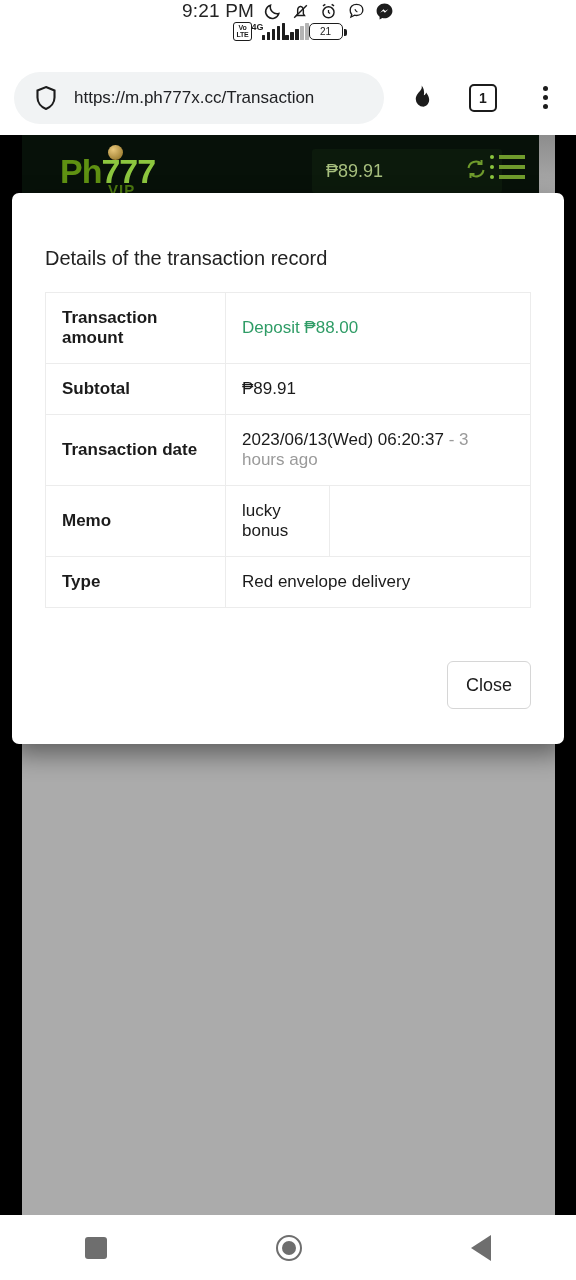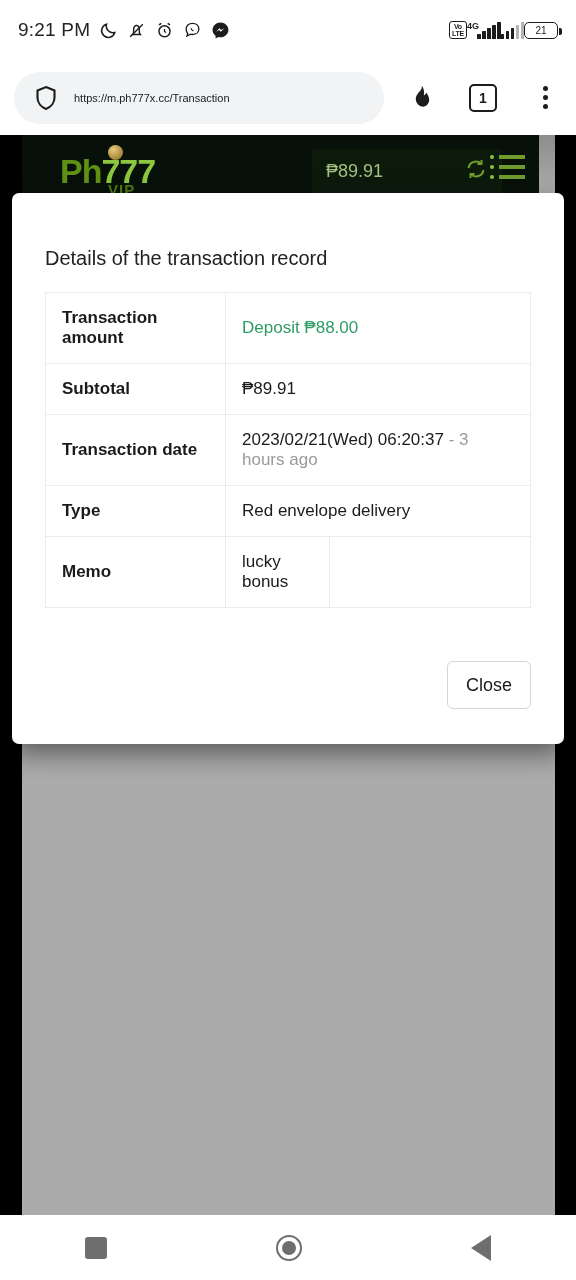--- a/index.html
+++ b/index.html
@@ -8,22 +8,23 @@
     background: #000;
     font-family: "Liberation Sans", sans-serif;
     overflow: hidden;
   }
   .phone { position: relative; width: 576px; height: 1280px; background: #000; }
 
   
   .statusbar {
     position: absolute; top: 0; left: 0; width: 576px; height: 60px;
     background: #ffffff; color: #1c1c1c;
-    display: flex; align-items: center; justify-content: space-between;
+    display: flex; align-items: center; justify-content: flex-start;
     padding: 0 18px;
+    flex-direction: column;
   }
   .sb-left { display: flex; align-items: center; gap: 9px; }
   .sb-clock { font-size: 19px; letter-spacing: .2px; color: #242424; }
   .sb-ic { display: inline-flex; align-items: center; justify-content: center; }
   .sb-right { display: flex; align-items: center; gap: 0; }
   .volte {
     border: 1.6px solid #1c1c1c; border-radius: 3px;
     font-size: 7px; line-height: 7.4px; font-weight: bold;
     padding: 1px 2px; text-align: center; letter-spacing: -.2px;
   }
@@ -49,21 +50,21 @@
   
   .browserbar {
     position: absolute; top: 60px; left: 0; width: 576px; height: 75px;
     background: #ffffff; display: flex; align-items: center; padding: 0 10px;
   }
   .omnibox {
     flex: 0 0 auto; width: 370px; height: 52px; margin-left: 4px;
     background: #f1f3f4; border-radius: 26px;
     display: flex; align-items: center; padding: 0 18px; gap: 14px;
   }
-  .url { font-size: 11px; color: #202124; white-space: nowrap; overflow: hidden; }
+  .url { font-size: 17px; color: #202124; white-space: nowrap; overflow: hidden; }
   .chrome-actions { display: flex; align-items: center; gap: 0px; margin-left: 6px; }
   .chrome-btn {
     width: 62px; height: 56px; display: flex; align-items: center; justify-content: center;
   }
   .tabcount {
     width: 28px; height: 28px; border: 2.4px solid #1c1c1c; border-radius: 5px;
     font-size: 14px; font-weight: bold; display: flex; align-items: center; justify-content: center;
     color: #1c1c1c;
   }
   .dots3 { display: flex; flex-direction: column; gap: 4px; }
@@ -297,32 +298,32 @@
           <span class="amount-green">Deposit ₱88.00</span>
         </td>
       </tr>
       <tr>
         <td class="lbl">Subtotal</td>
         <td colspan="2">₱89.91</td>
       </tr>
       <tr>
         <td class="lbl">Transaction date</td>
         <td colspan="2">
-          <span>2023/02/21(Wed) 06:20:37</span><span class="ago"> - 3 hours ago</span>
+          <span>2023/06/13(Wed) 06:20:37</span><span class="ago"> - 3 hours ago</span>
         </td>
-      </tr>
-      <tr>
-        <td class="lbl">Type</td>
-        <td colspan="2">Red envelope delivery</td>
       </tr>
       <tr>
         <td class="lbl narrow">Memo</td>
         <td class="memo-val">lucky bonus</td>
         <td></td>
       </tr>
+      <tr>
+        <td class="lbl">Type</td>
+        <td colspan="2">Red envelope delivery</td>
+      </tr>
     </tbody>
       </table>
 
     <div class="dialog-actions">
       <button class="close-btn">Close</button>
     </div>
   </div>
 
   <div class="navbar">
     <div class="nav-recents"></div>

